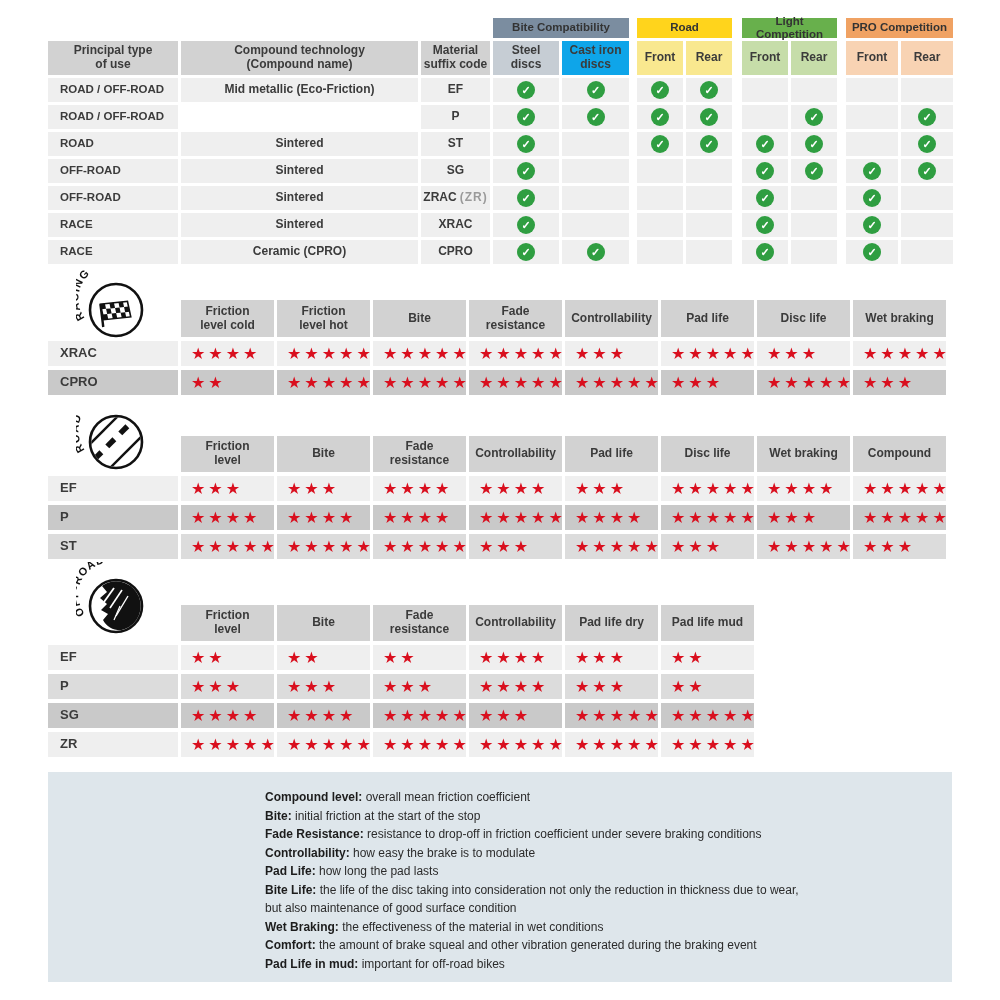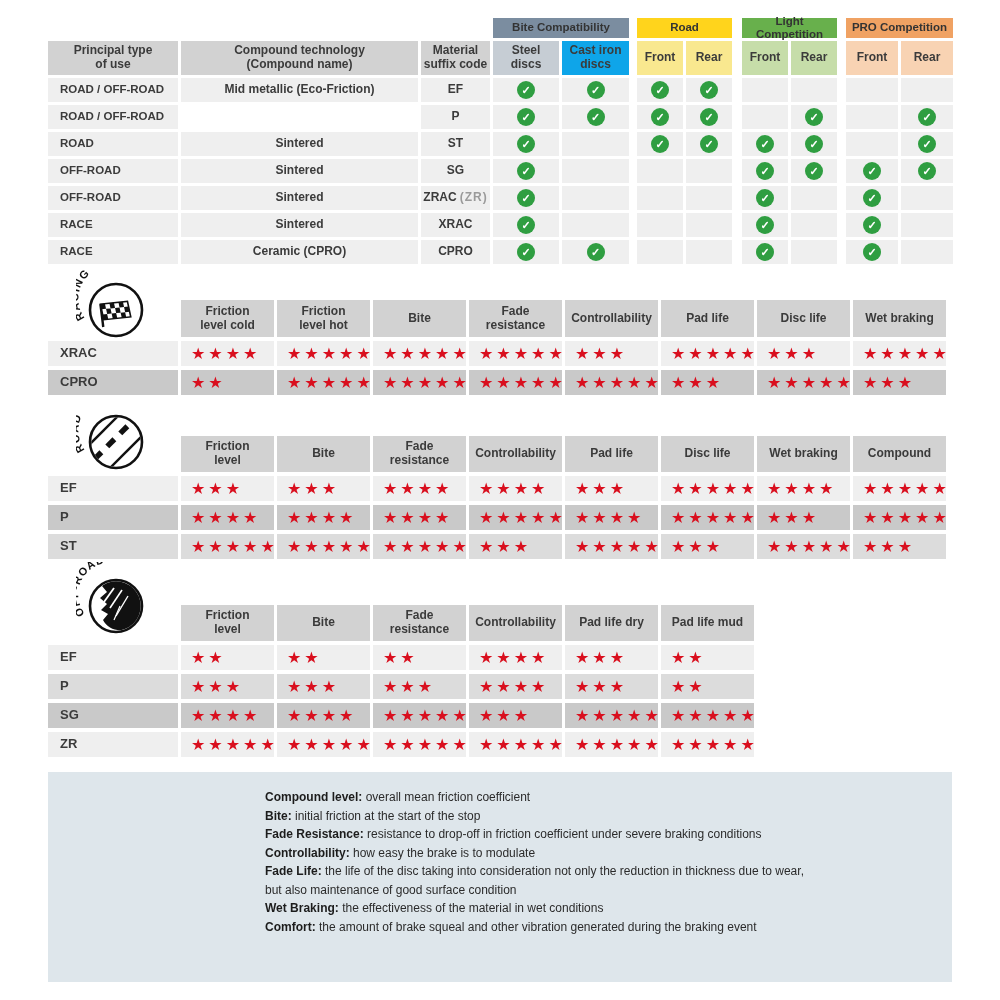--- a/index.html
+++ b/index.html
@@ -485,20 +485,22 @@
         <span class="stars" style="color:#d90f1e">★★★★★</span>
       </div>
     </div>
 
   <div id="legend-box" style="background: rgb(222, 230, 235);">
     <div id="legend-lines">
         <div class="lg-line"><b>Compound level:</b> overall mean friction coefficient</div>
         <div class="lg-line"><b>Bite:</b> initial friction at the start of the stop</div>
         <div class="lg-line"><b>Fade Resistance:</b> resistance to drop-off in friction coefficient under severe braking conditions</div>
         <div class="lg-line"><b>Controllability:</b> how easy the brake is to modulate</div>
-        <div class="lg-line"><b>Fade Life:</b> the life of the disc taking into consideration not only the reduction in thickness due to wear,</div>
+        <div class="lg-line"><b>Pad Life:</b> how long the pad lasts</div>
+        <div class="lg-line"><b>Bite Life:</b> the life of the disc taking into consideration not only the reduction in thickness due to wear,</div>
         <div class="lg-line">but also maintenance of good surface condition</div>
         <div class="lg-line"><b>Wet Braking:</b> the effectiveness of the material in wet conditions</div>
         <div class="lg-line"><b>Comfort:</b> the amount of brake squeal and other vibration generated during the braking event</div>
+        <div class="lg-line"><b>Pad Life in mud:</b> important for off-road bikes</div>
       </div>
   </div>
 
 </div>
 
 </body></html>

